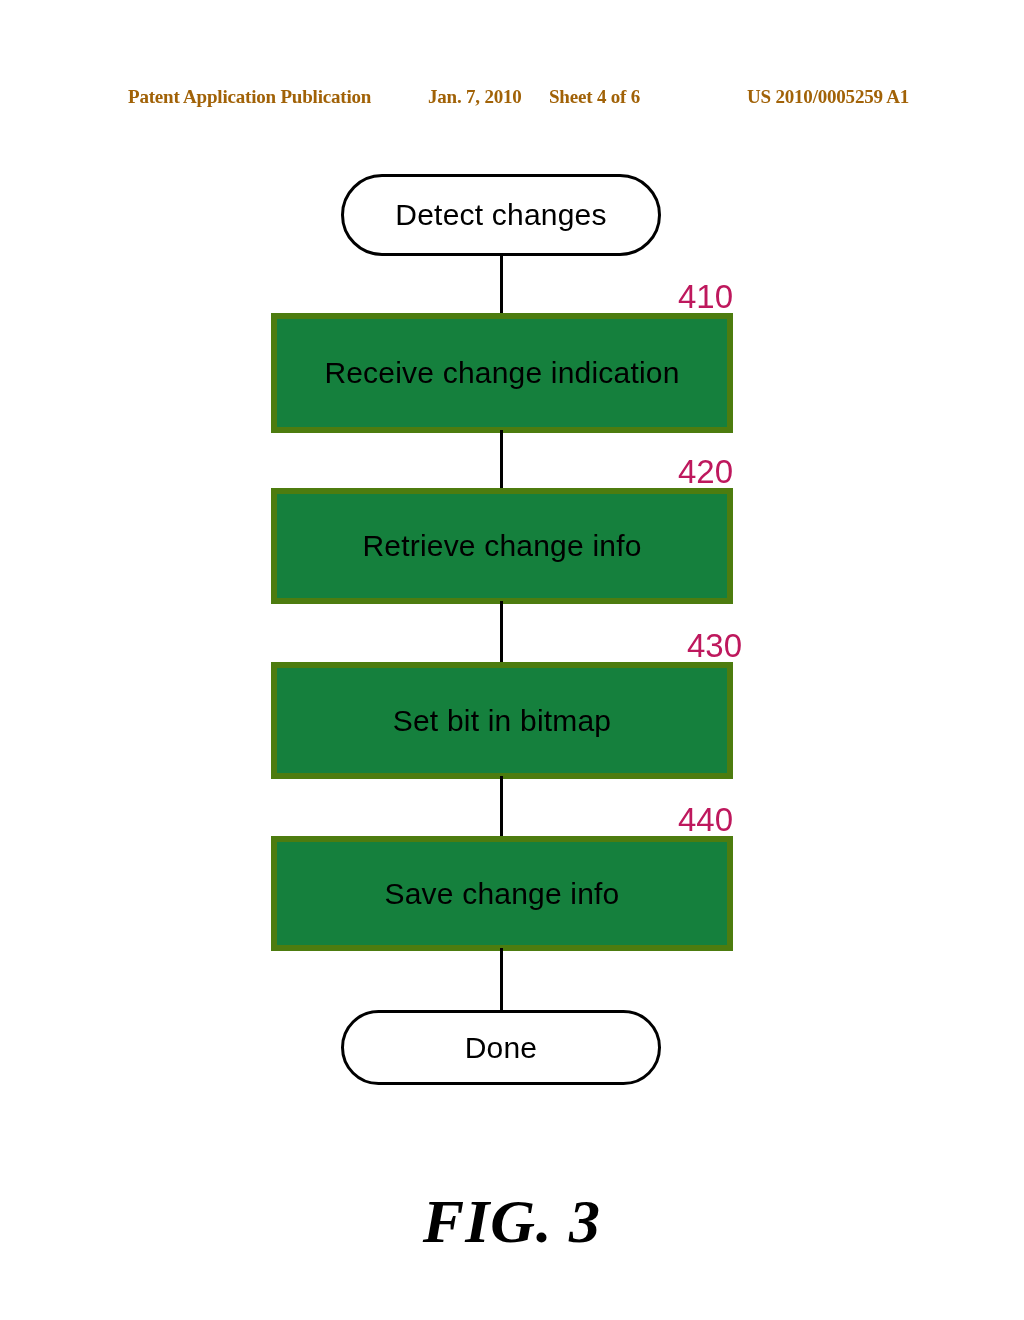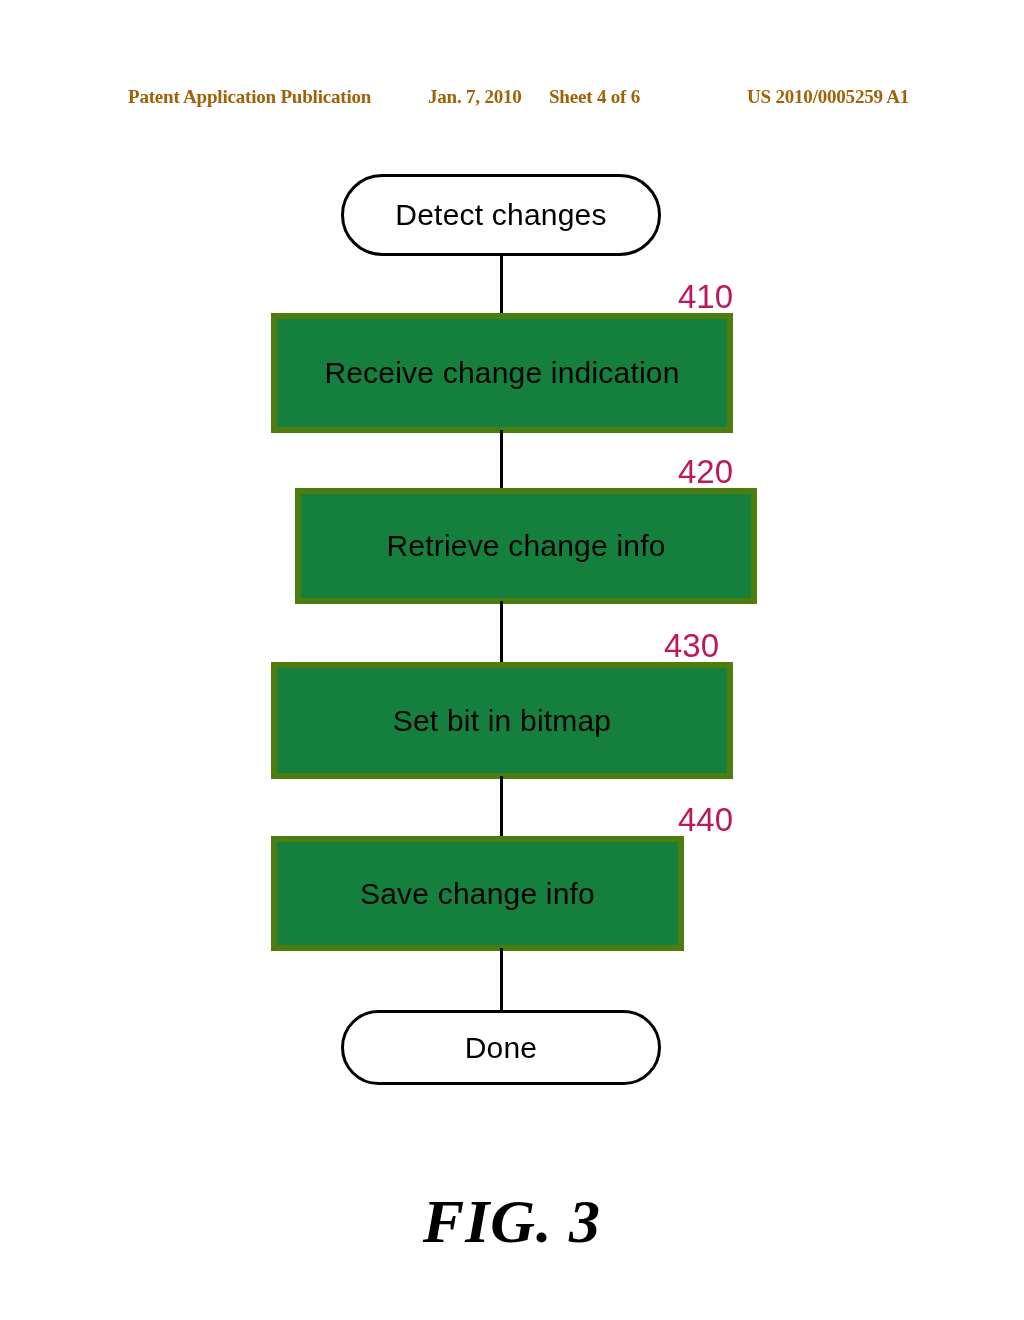--- a/index.html
+++ b/index.html
@@ -140,37 +140,37 @@
   <div class="ref-numeral" style="left:533px; top:280px; width:200px;">410</div>
 
   <div class="node-process" style="left:271px; top:313px; width:462px; height:120px;">
     <span class="node-label">Receive change indication</span>
   </div>
 
   <div class="connector" style="left:500px; top:430px; height:60px;"></div>
 
   <div class="ref-numeral" style="left:533px; top:455px; width:200px;">420</div>
 
-  <div class="node-process" style="left:271px; top:488px; width:462px; height:116px;margin-left:24px;">
+  <div class="node-process" style="left:271px; top:488px; width:462px; height:116px;">
     <span class="node-label">Retrieve change info</span>
   </div>
 
   <div class="connector" style="left:500px; top:601px; height:63px;"></div>
 
-  <div class="ref-numeral" style="left:519px; top:629px; width:200px;">430</div>
+  <div class="ref-numeral" style="left:542px; top:629px; width:200px;">430</div>
 
   <div class="node-process" style="left:271px; top:662px; width:462px; height:117px;">
     <span class="node-label">Set bit in bitmap</span>
   </div>
 
   <div class="connector" style="left:500px; top:776px; height:62px;"></div>
 
   <div class="ref-numeral" style="left:533px; top:803px; width:200px;">440</div>
 
-  <div class="node-process" style="left:271px; top:836px; width:413px; height:115px;">
+  <div class="node-process" style="left:271px; top:836px; width:462px; height:115px;">
     <span class="node-label">Save change info</span>
   </div>
 
   <div class="connector" style="left:500px; top:948px; height:64px;"></div>
 
   <div class="node-terminator" style="left:341px; top:1010px; width:320px; height:75px;">
     <span class="node-label">Done</span>
   </div>
 
 </div>

